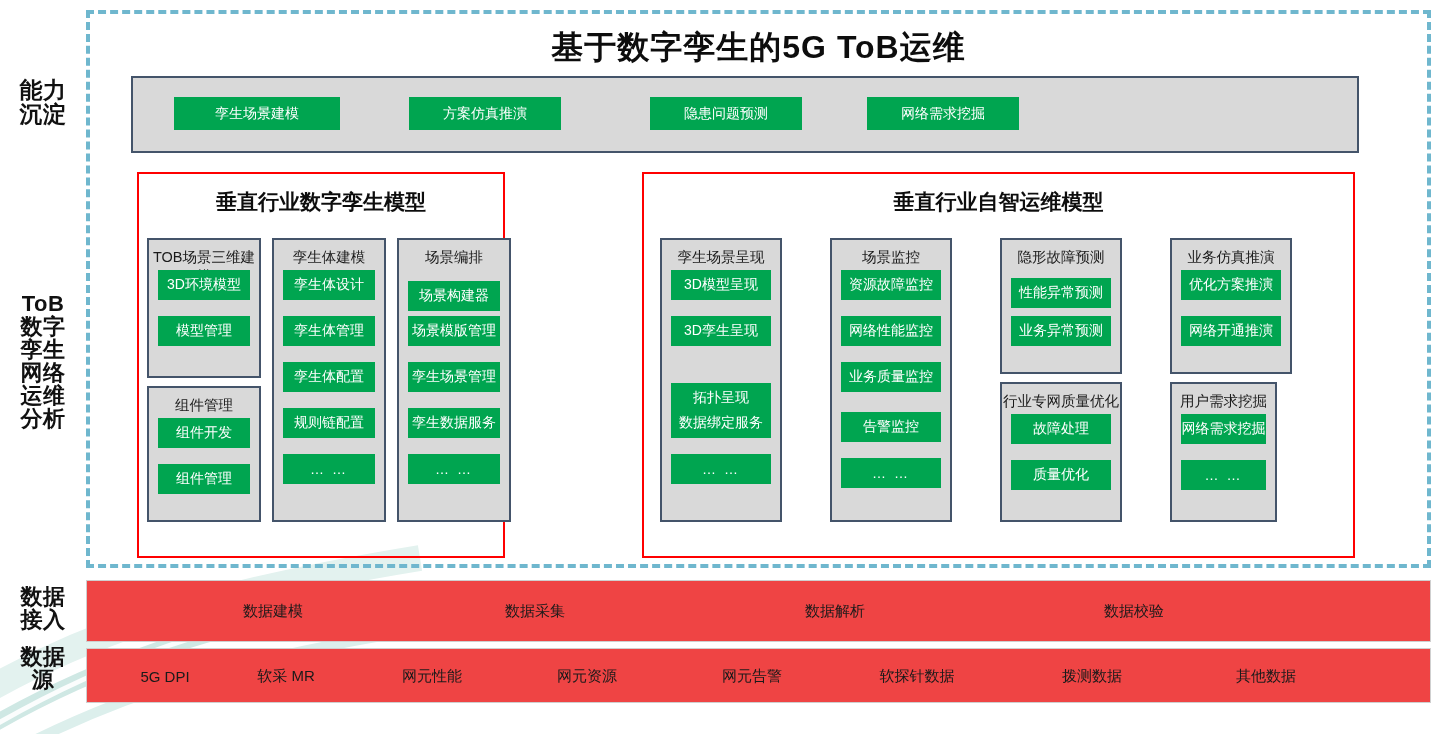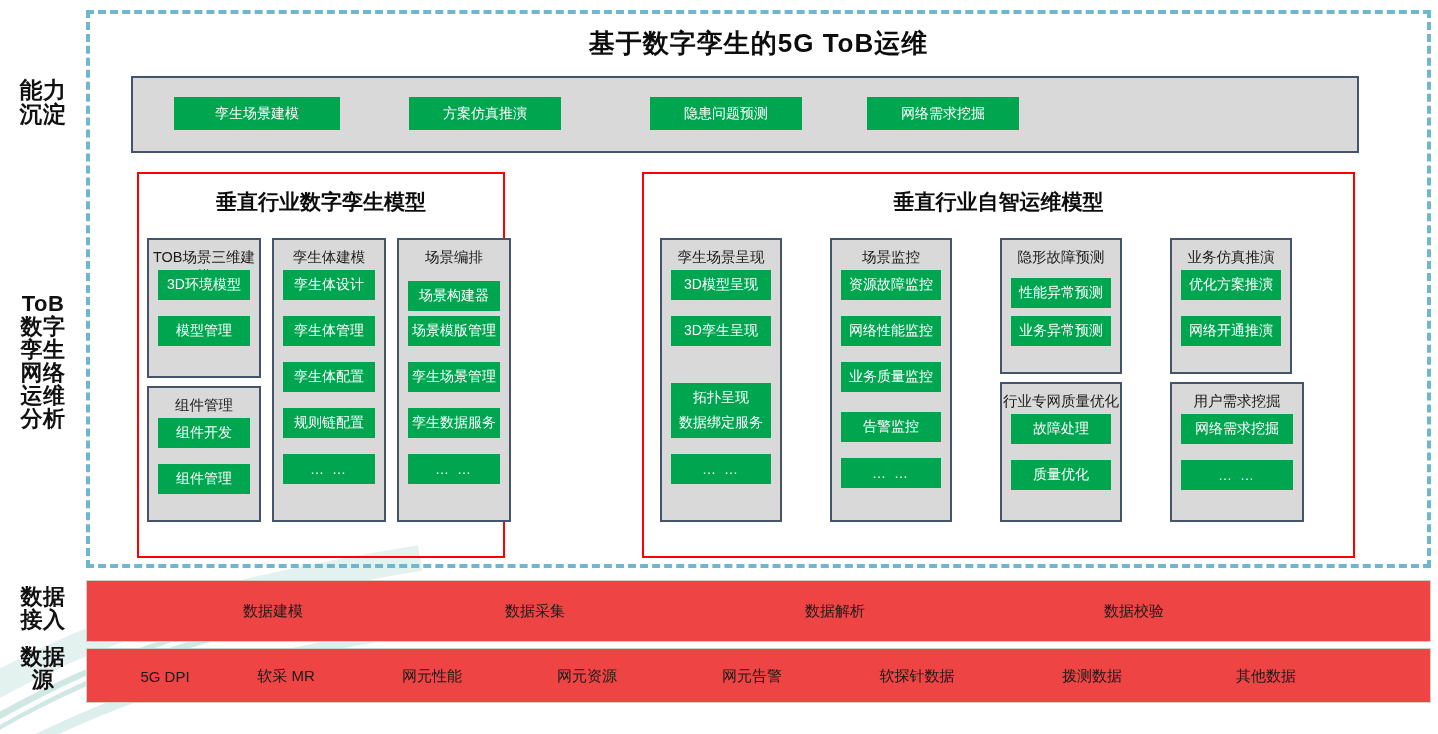--- a/index.html
+++ b/index.html
@@ -33,21 +33,21 @@
   
   .dashed-box{
     position:absolute;left:86px;top:10px;width:1345px;height:558px;
     border:4px dashed #6FB7CE;
     box-sizing:border-box;
   }
 
   
   .main-title{
     position:absolute;left:86px;top:26px;width:1345px;
-    text-align:center;font-size:26px;font-weight:bold;color:#0d0d0d;
+    text-align:center;font-size:32px;font-weight:bold;color:#0d0d0d;
     letter-spacing:1px;
   }
 
   
   .cap-band{
     position:absolute;left:131px;top:76px;width:1228px;height:77px;
     background:#D9D9D9;border:2px solid #44546A;box-sizing:border-box;
     display:flex;align-items:center;
   }
   .cap-item{
@@ -198,21 +198,21 @@
         <div class="group" style="left: 356px; top: 208px; width: 122px; height: 140px;">
           <div class="group-title">行业专网质量优化</div>
           <div class="chip" style="top: 30px;">故障处理</div>
           <div class="chip" style="top: 76px;">质量优化</div>
         </div>
         <div class="group" style="left: 526px; top: 64px; width: 122px; height: 136px;">
           <div class="group-title">业务仿真推演</div>
           <div class="chip" style="top: 30px;">优化方案推演</div>
           <div class="chip" style="top: 76px;">网络开通推演</div>
         </div>
-        <div class="group" style="left: 526px; top: 208px; width: 134px; height: 140px;">
+        <div class="group" style="left: 526px; top: 208px; width: 107px; height: 140px;">
           <div class="group-title">用户需求挖掘</div>
           <div class="chip" style="top: 30px;">网络需求挖掘</div>
           <div class="chip dots" style="top: 76px;">… …</div>
         </div>
       </div>
     </div>
 
   <div class="band" id="band-access">
       <div class="band-item" style="left: 186px;">数据建模</div>
       <div class="band-item" style="left: 448px;">数据采集</div>

